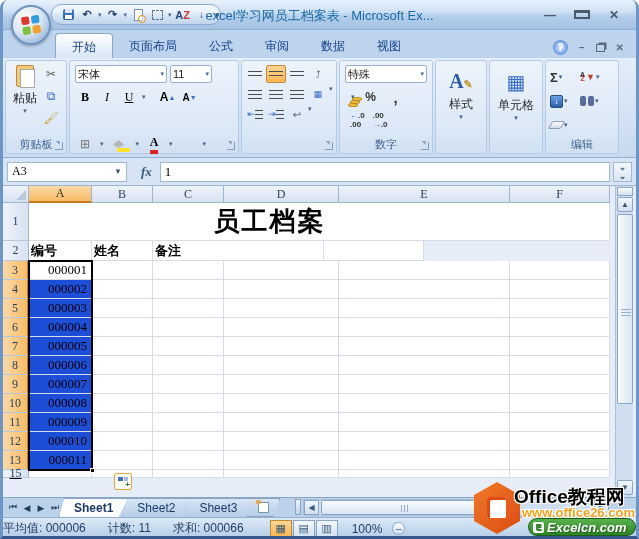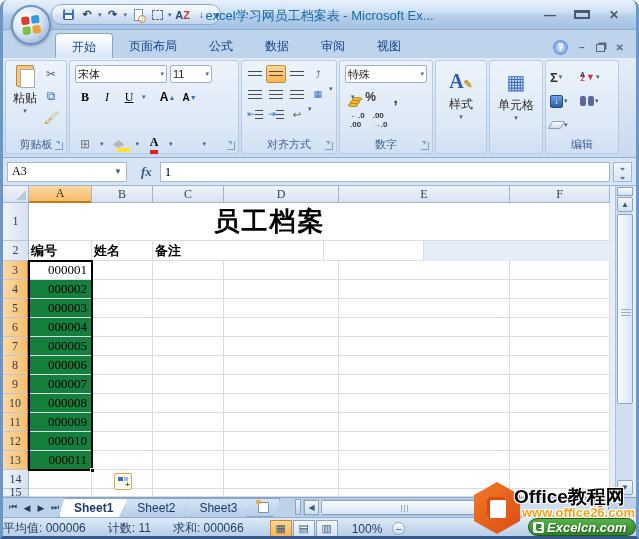--- a/index.html
+++ b/index.html
@@ -107,21 +107,21 @@
   .hcell.sel { background:linear-gradient(#fcd9a6,#f7bb66); border-bottom:2px solid #c77b1e; color:#3a2a10; }
   .rhead { width:26px; flex:none; background:linear-gradient(to right,#eef3fa,#d8e2f1); border-right:1px solid #9eb6ce; border-bottom:1px solid #b8c8da;
     font-family:"Liberation Serif",serif; font-size:12px; color:#2c4258; display:flex; align-items:center; justify-content:center; }
   .rhead.sel { background:linear-gradient(to right,#fcd9a6,#f6bd69); border-right:2px solid #c77b1e; }
   .corner { width:26px; flex:none; background:linear-gradient(#eef3fa,#d8e2f1); border-right:1px solid #9eb6ce; border-bottom:1px solid #9eb6ce; position:relative; }
   .corner:after { content:""; position:absolute; right:2px; bottom:2px; border-left:10px solid transparent; border-bottom:10px solid #b9c9dc; }
   .cell { background:#fff; border-right:1px solid #d6dde8; border-bottom:1px solid #d6dde8;
     font-family:"Liberation Serif",serif; font-size:13px; color:#000; display:flex; align-items:center; overflow:hidden; }
   .cell.hdr { font-weight:bold; font-family:"Liberation Sans",sans-serif; padding-left:2px; font-size:13px; }
   .cell.num { justify-content:flex-end; padding-right:4px; font-size:13px; }
-  .cell.selfill { background:#15803d; }
+  .cell.selfill { background:#1d4ed8; }
   .mergetitle { background:#fff; border-bottom:1px solid #d6dde8; display:flex; align-items:center; justify-content:center;
     font-weight:bold; font-size:26px; color:#000; letter-spacing:2px; }
   .selbox { position:absolute; border:2px solid #000; pointer-events:none; }
   .fillhandle { position:absolute; width:5px; height:5px; background:#000; border:1px solid #fff; }
   .smarttag { position:absolute; width:18px; height:17px; background:#fffef8; border:1px solid #e8a33d; border-radius:2px; display:flex; align-items:center; justify-content:center; }
   .smarttag .mini { width:10px; height:9px; position:relative; }
   .smarttag .mini i { position:absolute; background:#3a6cc8; }
   .smarttag .mini i:nth-child(1){ left:0; top:0; width:5px; height:4px; }
   .smarttag .mini i:nth-child(2){ right:0; top:0; width:4px; height:4px; background:#9ab8e8; }
   .smarttag .mini .plus { position:absolute; right:-2px; bottom:-3px; color:#2a7a2a; font-size:8px; font-weight:bold; }
@@ -212,22 +212,22 @@
         <i></i>
         <i></i>
       </div>
   </div>
 
   <div class="tabrow">
     <div class="rtabs" id="rtabs">
         <div class="rtab active">开始</div>
         <div class="rtab">页面布局</div>
         <div class="rtab">公式</div>
+        <div class="rtab">审阅</div>
         <div class="rtab">数据</div>
-        <div class="rtab">审阅</div>
         <div class="rtab">视图</div>
       </div>
     <div class="ribbtns">
       <span class="helpq">?</span>
       <span class="g">–</span>
       <span><span class="restorebox"></span></span>
       <span class="g">✕</span>
     </div>
   </div>
 
@@ -315,21 +315,20 @@
           <span class="al-btn" style="font-size:9px;color:#3a6cc8;">▦</span>
             <span class="dd7">▾</span>
         </div>
         <div class="al-row">
           <span class="al-btn" style="font-size:9px;color:#3a6cc8;">⇤<span class="lines" style="width:8px;"></span></span>
           <span class="al-btn" style="font-size:9px;color:#3a6cc8;">⇥<span class="lines" style="width:8px;"></span></span>
           <span class="al-btn" style="font-size:10px;color:#555;">↩</span>
             <span class="dd7">▾</span>
         </div>
       </div>
-      <div class="grp-label">对齐方式</div>
       <span class="launcher"></span>
     </div>
 
     <div class="grp" style="width:94px;">
       <div style="padding:4px 5px 0;">
         <div class="combo">
             <span>特殊</span>
             <span class="arr">▾</span>
           </div>
       </div>
@@ -517,29 +516,20 @@
       </div>
       <div class="grow" style="height:19px;">
         <div class="rhead sel">13</div>
         <div class="cell num selfill" style="width:63px;flex:none;">000011</div>
         <div class="cell" style="width:61px;flex:none;"></div>
         <div class="cell" style="width:71px;flex:none;"></div>
         <div class="cell" style="width:115px;flex:none;"></div>
         <div class="cell" style="width:171px;flex:none;"></div>
         <div class="cell" style="width:100px;flex:none;"></div>
       </div>
-      <div class="grow" style="height:19px;">
-        <div class="rhead">14</div>
-        <div class="cell" style="width:63px;flex:none;"></div>
-        <div class="cell" style="width:61px;flex:none;"></div>
-        <div class="cell" style="width:71px;flex:none;"></div>
-        <div class="cell" style="width:115px;flex:none;"></div>
-        <div class="cell" style="width:171px;flex:none;"></div>
-        <div class="cell" style="width:100px;flex:none;"></div>
-      </div>
       <div class="grow" style="height:8px;text-decoration:underline;">
         <div class="rhead">15</div>
         <div class="cell" style="width:63px;flex:none;"></div>
         <div class="cell" style="width:61px;flex:none;"></div>
         <div class="cell" style="width:71px;flex:none;"></div>
         <div class="cell" style="width:115px;flex:none;"></div>
         <div class="cell" style="width:171px;flex:none;"></div>
         <div class="cell" style="width:100px;flex:none;"></div>
       </div>
       <div class="selbox" style="left:25px;top:74px;width:65px;height:211px;"></div>

